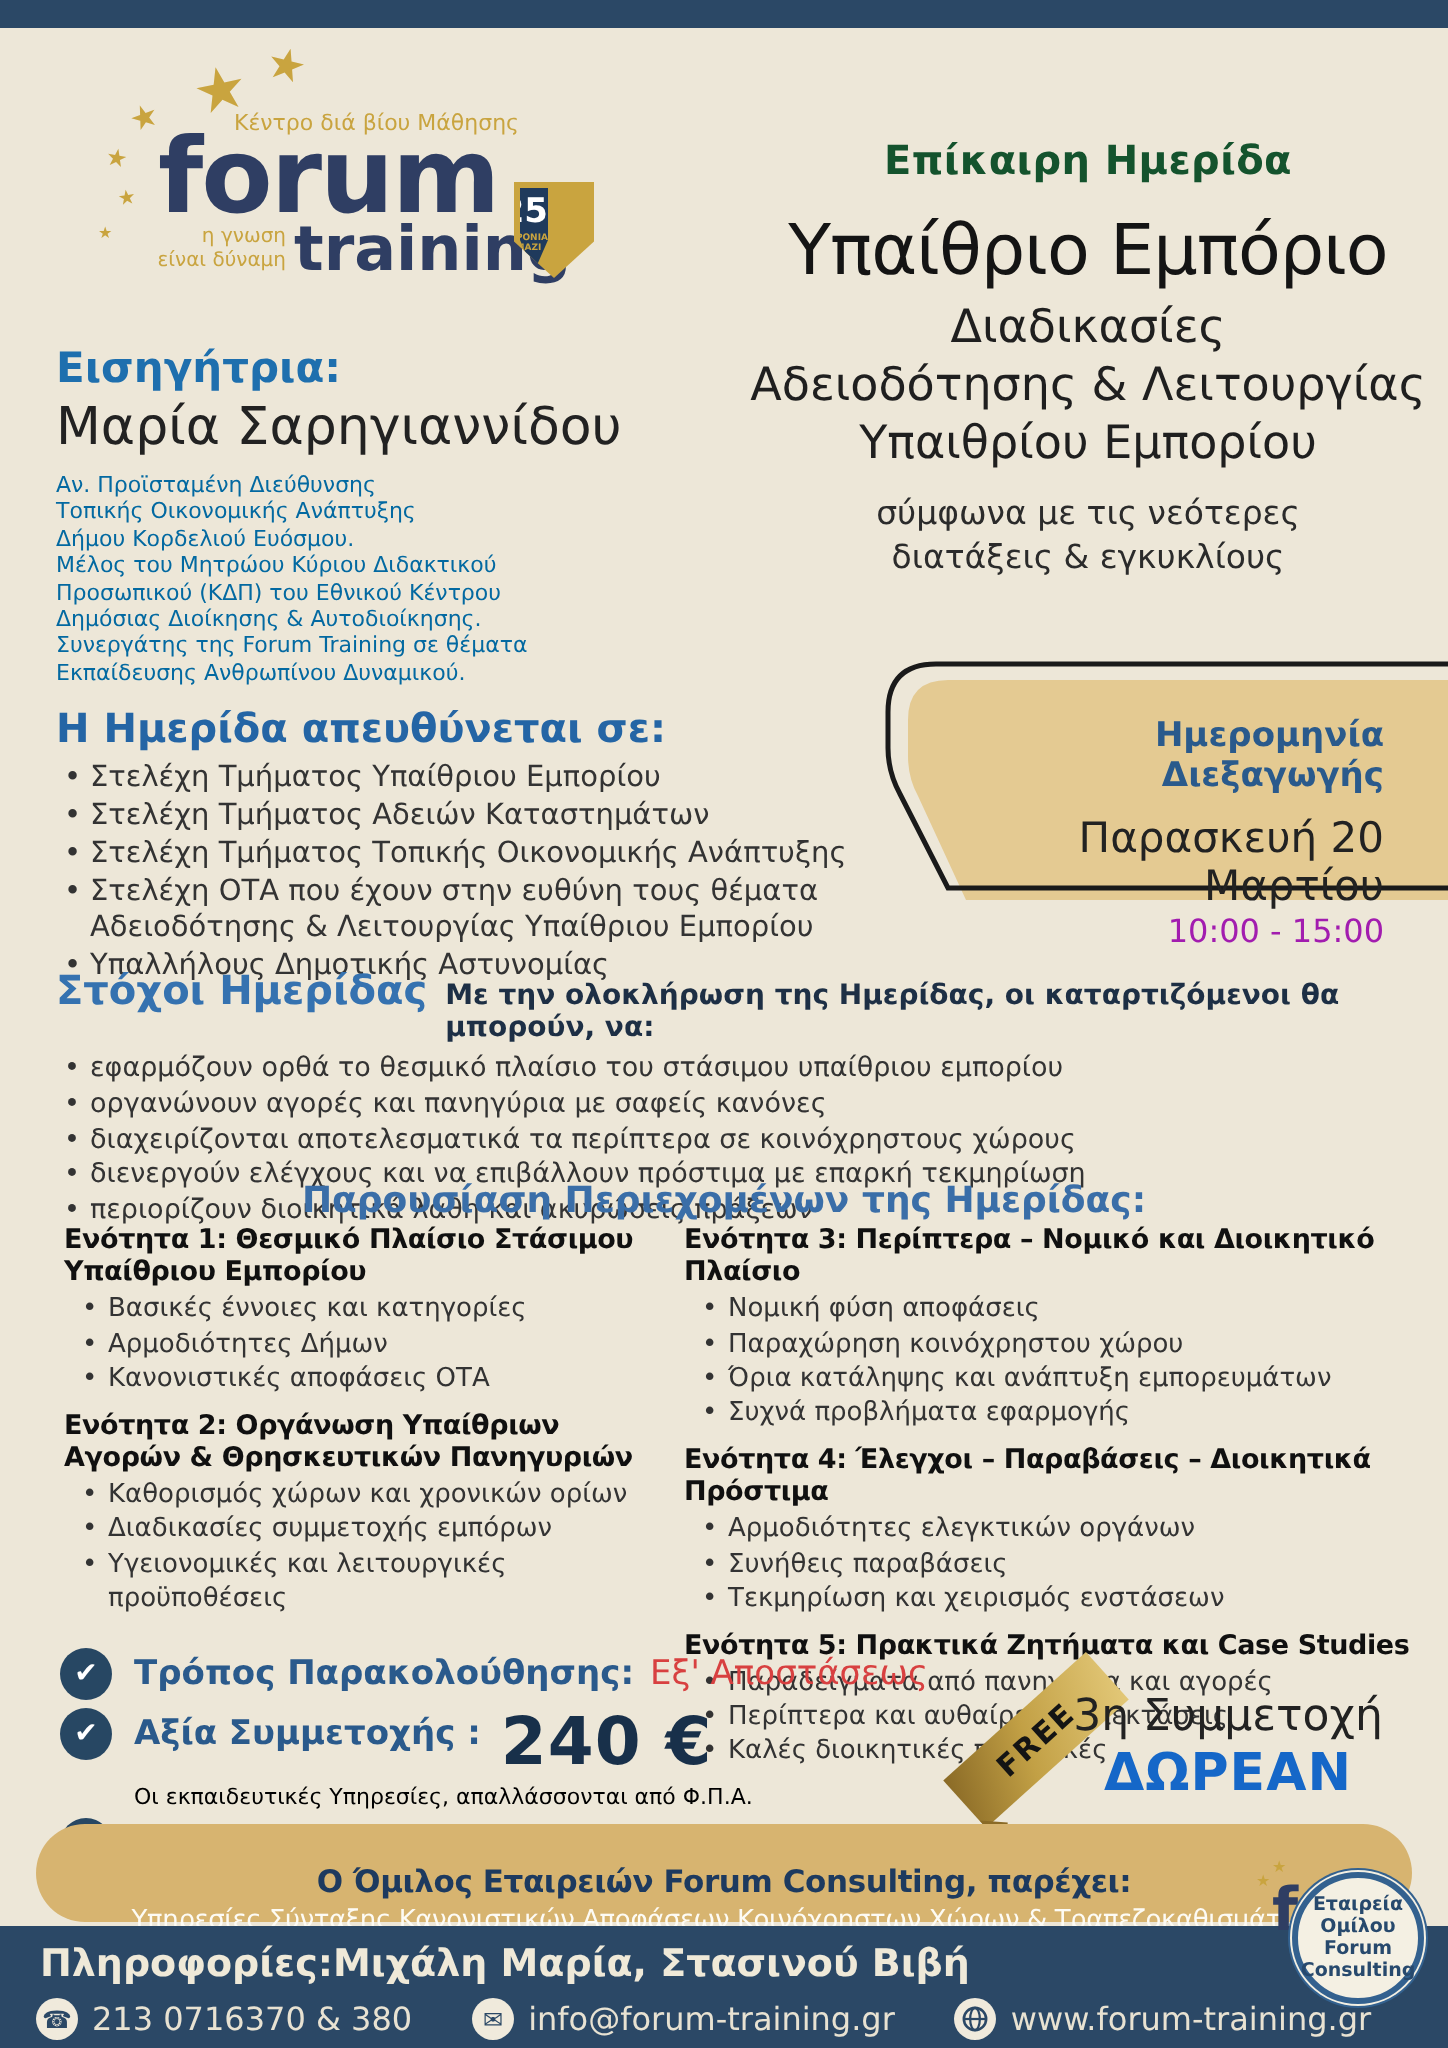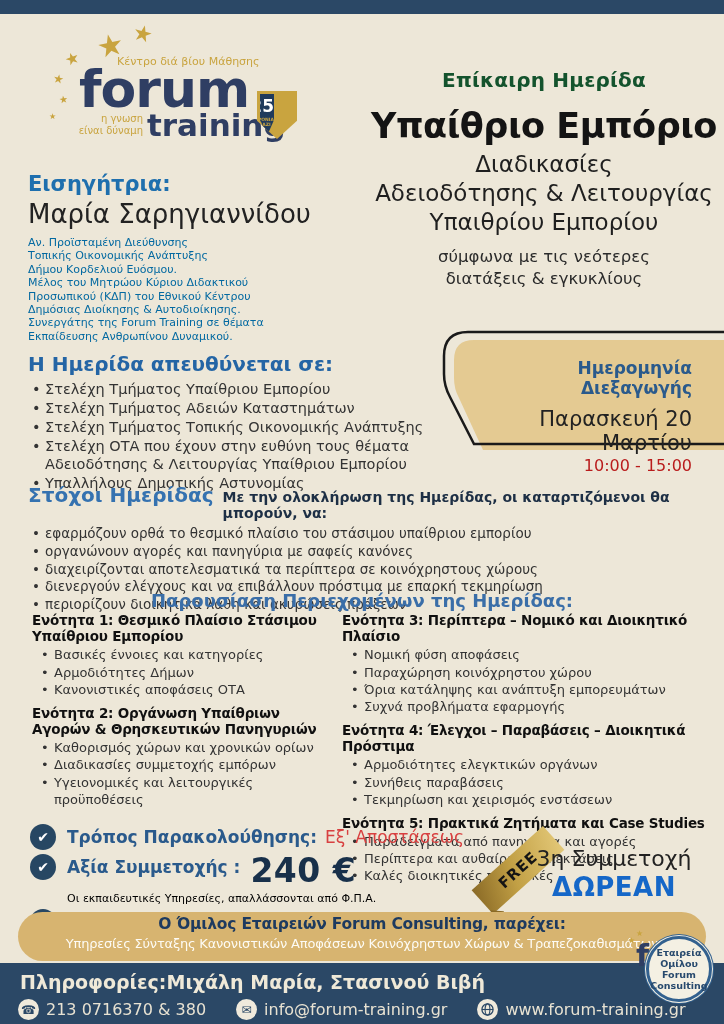--- a/index.html
+++ b/index.html
@@ -25,36 +25,36 @@
             background:#C9A43F; clip-path:polygon(0 0,100% 0,100% 62%,50% 100%,0 62%); }
   .shield-inner { position:absolute; left:3px; top:3px; width:14px; height:42px; background:#1F3A5C;
             clip-path:polygon(0 0,100% 0,100% 62%,50% 100%,0 62%);
             display:flex; flex-direction:column; align-items:flex-end; }
   .shield-num { color:#fff; font-weight:bold; font-size:17px; margin-top:4px; line-height:1; }
   .shield-txt { color:#C9A43F; font-size:4.5px; font-weight:bold; margin-top:2px; text-align:center; line-height:1.2; }
 
   
   .header { position:absolute; left:368px; top:68px; width:352px; text-align:center; }
   .kicker { font-size:20px; font-weight:bold; color:#14532d; letter-spacing:0.2px; }
-  .main-title { margin-top:14px; font-size:35px; font-weight:bold; color:#141414; letter-spacing:-0.5px; }
+  .main-title { margin-top:14px; font-size:35px; font-weight:normal; color:#141414; letter-spacing:-0.5px; }
   .subtitle { margin-top:4px; font-size:23px; color:#1f1f1f; line-height:1.25; }
   .hnote { margin-top:10px; font-size:16.5px; color:#2b2b2b; line-height:1.3; }
 
   
   .speaker { position:absolute; left:28px; top:172px; width:336px; }
   .speaker-heading { font-size:21px; font-weight:bold; color:#1E6FAE; }
   .speaker-name { margin-top:3px; font-size:26px; color:#222; }
   .speaker-bio { margin-top:7px; font-size:11px; color:#0369a1; line-height:1.22; }
 
   
   .datebox-svg { position:absolute; left:428px; top:328px; }
   .datebox-text { position:absolute; left:468px; top:358px; width:240px; text-align:right; padding-right:16px; }
   .date-heading { font-size:17px; font-weight:bold; color:#2A5A8C; }
   .date-main { margin-top:9px; font-size:21px; color:#222; }
-  .date-time { margin-top:1px; font-size:16px; color:#b91c1c; }
+  .date-time { margin-top:1px; font-size:16px; color:#a21caf; }
 
   
   .audience { position:absolute; left:28px; top:352px; width:412px; }
   .sec-heading { font-size:20px; font-weight:bold; color:#2465A5; }
   ul.plain { list-style:none; margin-top:4px; }
   ul.plain li { position:relative; padding-left:17px; color:#333; }
   ul.plain li::before { content:"•"; position:absolute; left:4px; color:#333; }
   .audience ul.plain li { font-size:14.5px; line-height:1.3; }
 
   
@@ -94,21 +94,21 @@
             transform:rotate(-42deg); display:flex; align-items:center; justify-content:center; }
   .ribbon::after { content:""; position:absolute; left:-7px; bottom:-12px;
             border-left:14px solid transparent; border-top:14px solid #8A6A26; transform:rotate(46deg); }
   .ribbon-label { font-size:15px; font-weight:bold; color:#141414; letter-spacing:1px; }
   .offer-text { position:absolute; left:72px; top:18px; width:160px; text-align:center; }
   .offer-line1 { font-size:22px; color:#222; }
   .offer-line2 { font-size:26px; font-weight:bold; color:#1567C8; margin-top:1px; letter-spacing:0.5px; }
 
   
   .consulting { position:absolute; left:18px; top:912px; width:688px; height:49px; background:#D7B470;
-                border-radius:25px; text-align:center; padding-top:3px; }
+                border-radius:25px; text-align:center; padding-top:20px; }
   .consulting-title { font-size:15.5px; font-weight:bold; color:#1D3A5F; letter-spacing:-0.2px; }
   .consulting-text { font-size:13px; color:#FDFBF4; margin-top:3px; letter-spacing:-0.2px; }
 
   
   .footer { position:absolute; left:0; top:963px; width:724px; height:61px; background:#2B4866; }
   .footer-line1 { position:absolute; left:20px; top:8px; font-size:19px; font-weight:bold; color:#EFE9D8; }
   .footer-line1 .names { }
   .footer-line2 { position:absolute; left:18px; top:36px; display:flex; gap:30px; align-items:center; }
   .contact { display:flex; align-items:center; gap:7px; color:#E8E2D2; font-size:16px; }
   .cicon { width:21px; height:21px; border-radius:50%; background:#F0EADC; color:#2B4866;

